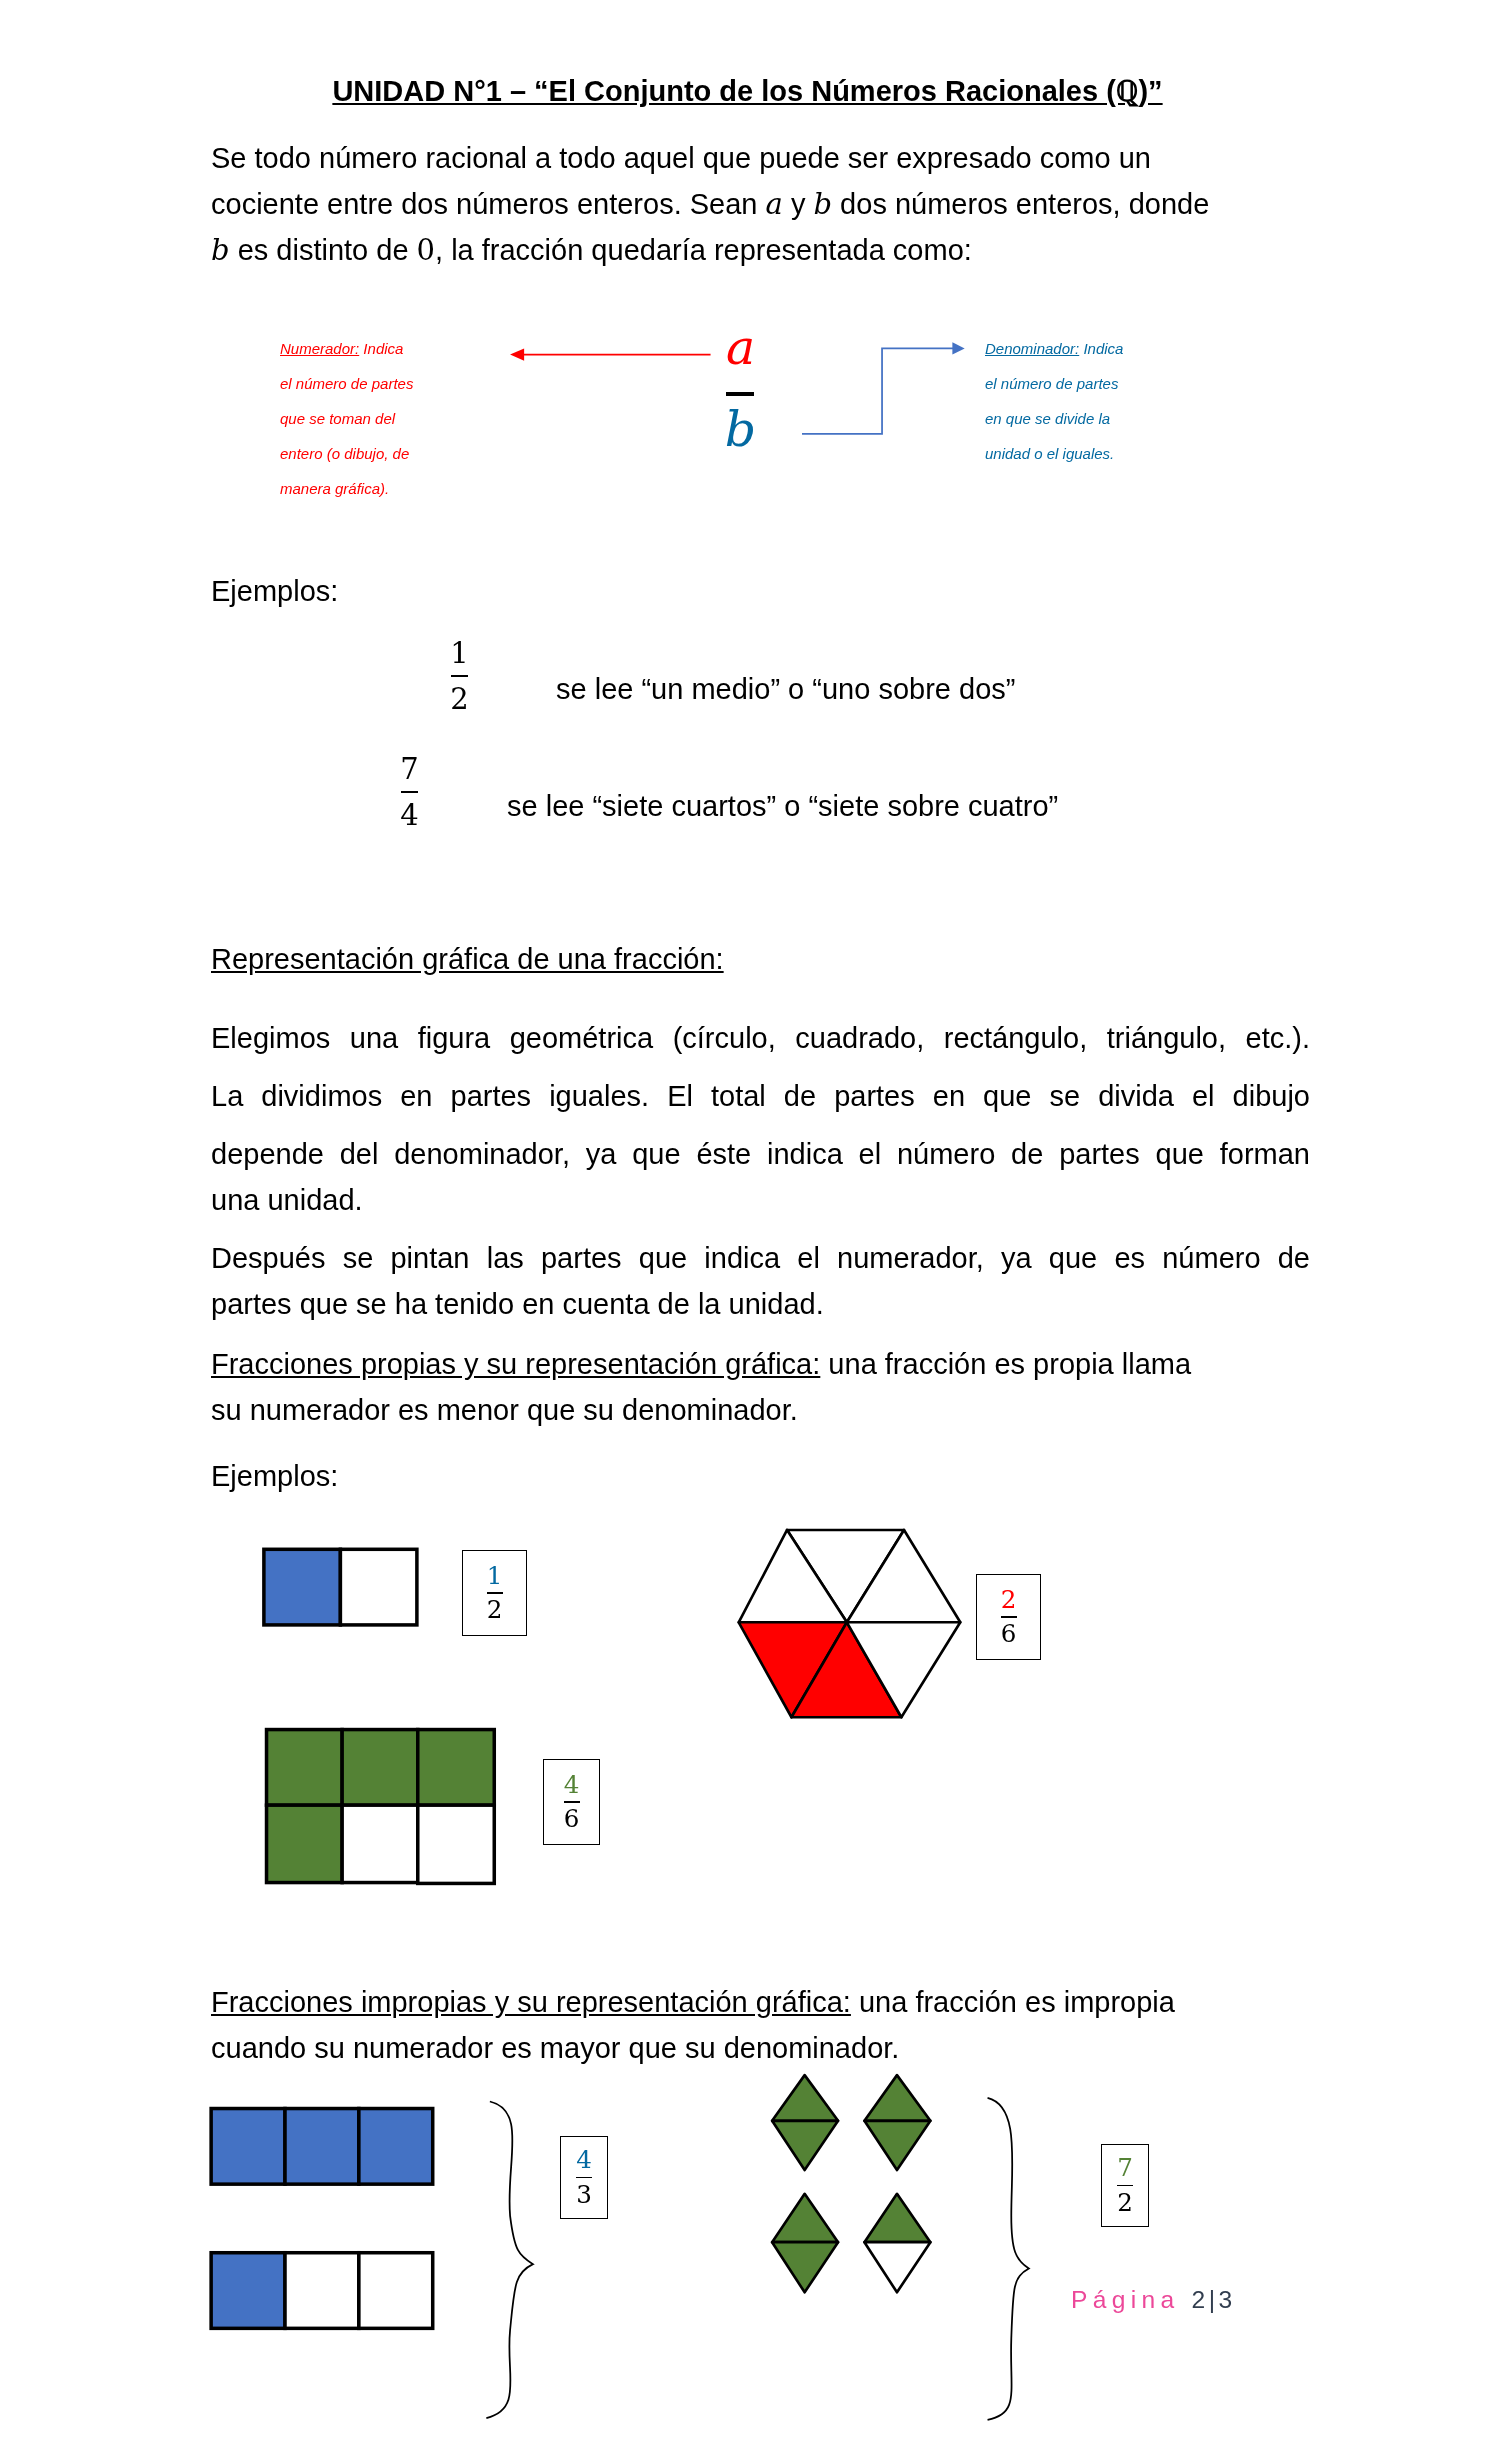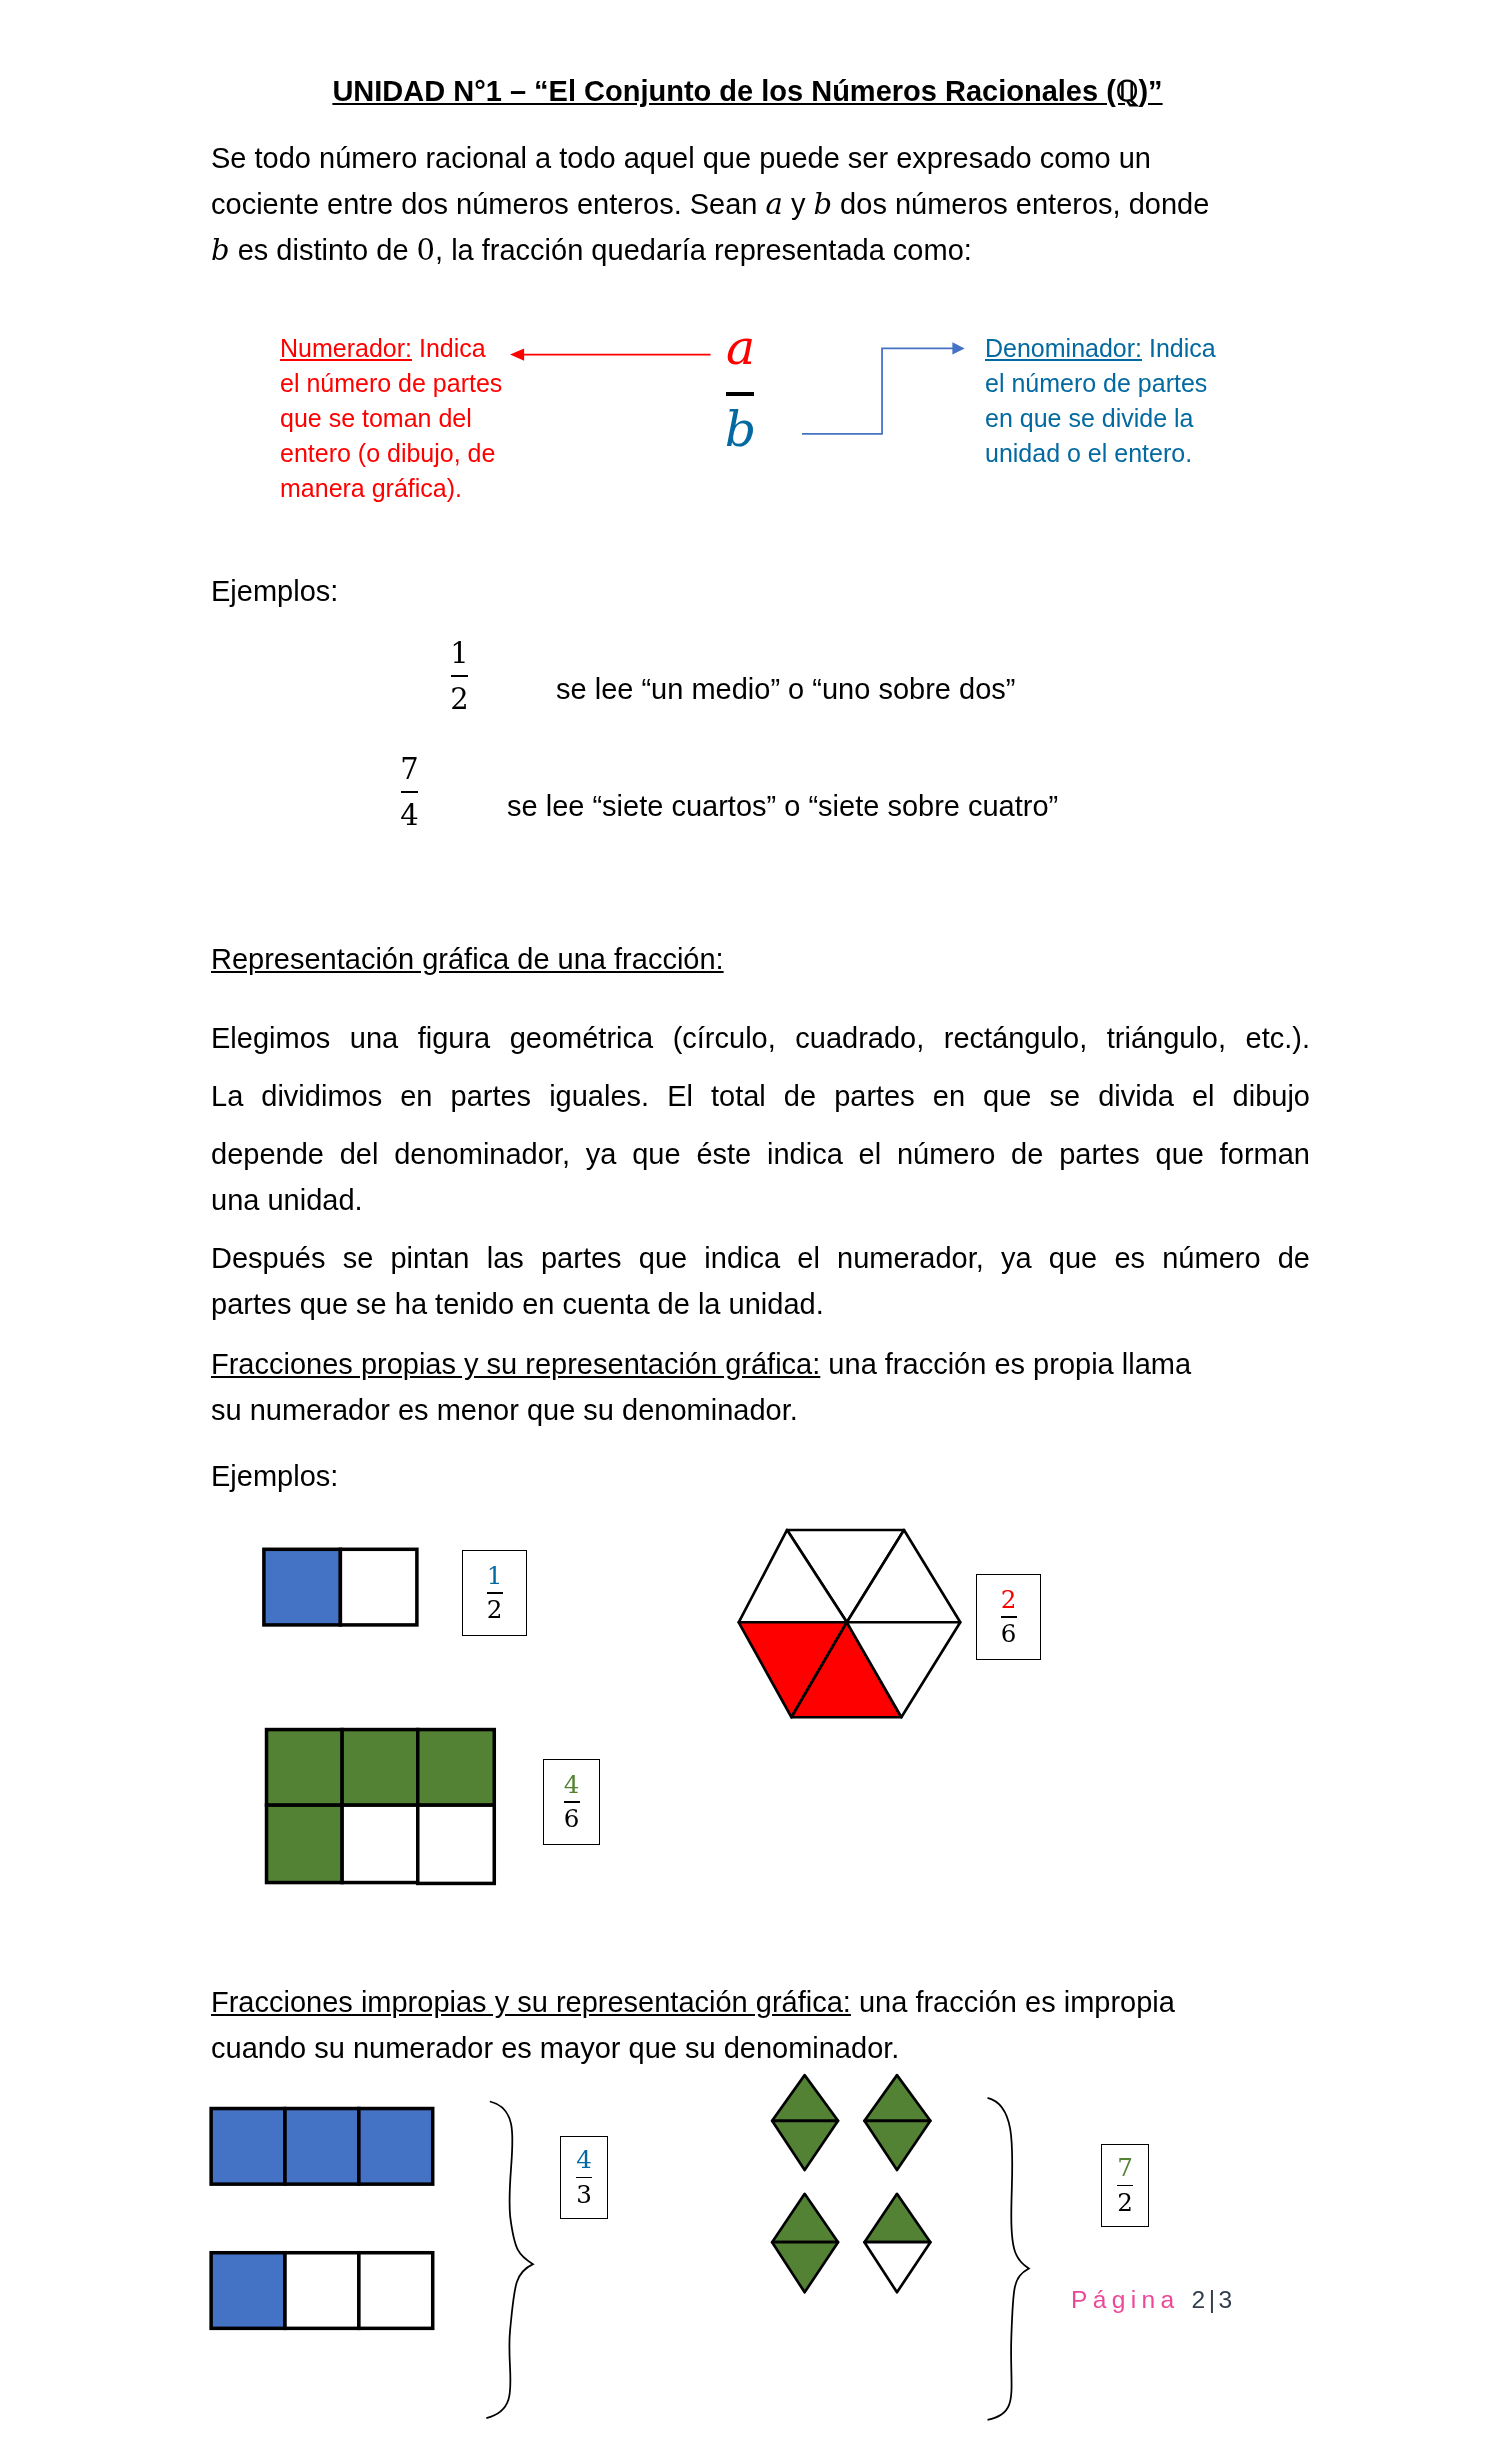--- a/index.html
+++ b/index.html
@@ -3,21 +3,21 @@
 <meta charset="utf-8">
 <style>
   html,body{margin:0;padding:0;background:#fff;}
   body{width:1495px;height:2462px;position:relative;overflow:hidden;font-family:"Liberation Sans",sans-serif;color:#000;}
   .abs{position:absolute;}
   .title{left:0;width:1495px;top:70px;text-align:center;font-size:29px;font-weight:bold;text-decoration:underline;}
   .body{font-size:29px;line-height:46px;}
   .p1{left:211px;top:135px;width:1099px;}
   .p1 div{white-space:nowrap;}
   .it{font-family:"DejaVu Serif",serif;font-style:italic;}
-  .lbl{font-size:25px;line-height:35px;}
+  .lbl{font-size:15px;line-height:35px;font-style:italic;}
   .red{color:#ff0000;}
   .blue{color:#0369a1;}
   .green{color:#548235;}
   .ul{text-decoration:underline;}
   .bigfrac{font-family:"DejaVu Serif",serif;font-style:italic;font-size:49px;line-height:53px;text-align:center;width:53px;}
   .frac{font-family:"DejaVu Serif",serif;text-align:center;}
   .frac .bar{height:2.6px;background:#000;margin:1.8px auto;}
   .just{text-align:justify;text-align-last:justify;margin-top:12px;}
   .box{border:1.8px solid #000;background:#fff;display:flex;flex-direction:column;align-items:center;justify-content:center;font-family:"DejaVu Serif",serif;font-size:24.6px;line-height:28px;}
   .box .bar{width:16px;height:1.8px;background:#000;margin:2.6px 0;}
@@ -44,21 +44,21 @@
   <div>entero (o dibujo, de</div>
   <div>manera gráfica).</div>
 </div>
 <div class="abs bigfrac red" style="left:714px;top:321px;">a</div>
 <div class="abs" style="left:726px;top:392px;width:28px;height:3.5px;background:#000;"></div>
 <div class="abs bigfrac blue" style="left:714px;top:403px;">b</div>
 <div class="abs lbl blue" style="left:985px;top:331px;width:281px;">
   <div><span class="ul">Denominador:</span><span> Indica</span></div>
   <div>el número de partes</div>
   <div>en que se divide la</div>
-  <div>unidad o el entero.</div>
+  <div>unidad o el iguales.</div>
 </div>
 <svg style="left:0;top:0;width:1495px;height:616px;" viewBox="0 0 1700 700" width="1495" height="616">
   <g>
     <line x1="808" y1="403" x2="592" y2="403" stroke="#ff0000" stroke-width="2"></line>
     <polygon points="580,403 596,396 596,410" fill="#ff0000"></polygon>
   </g>
   <g>
     <polyline points="912,493 1003,493 1003,396 1085,396" fill="none" stroke="#4472c4" stroke-width="2"></polyline>
     <polygon points="1097,396 1083,389 1083,403" fill="#4472c4"></polygon>
   </g>

